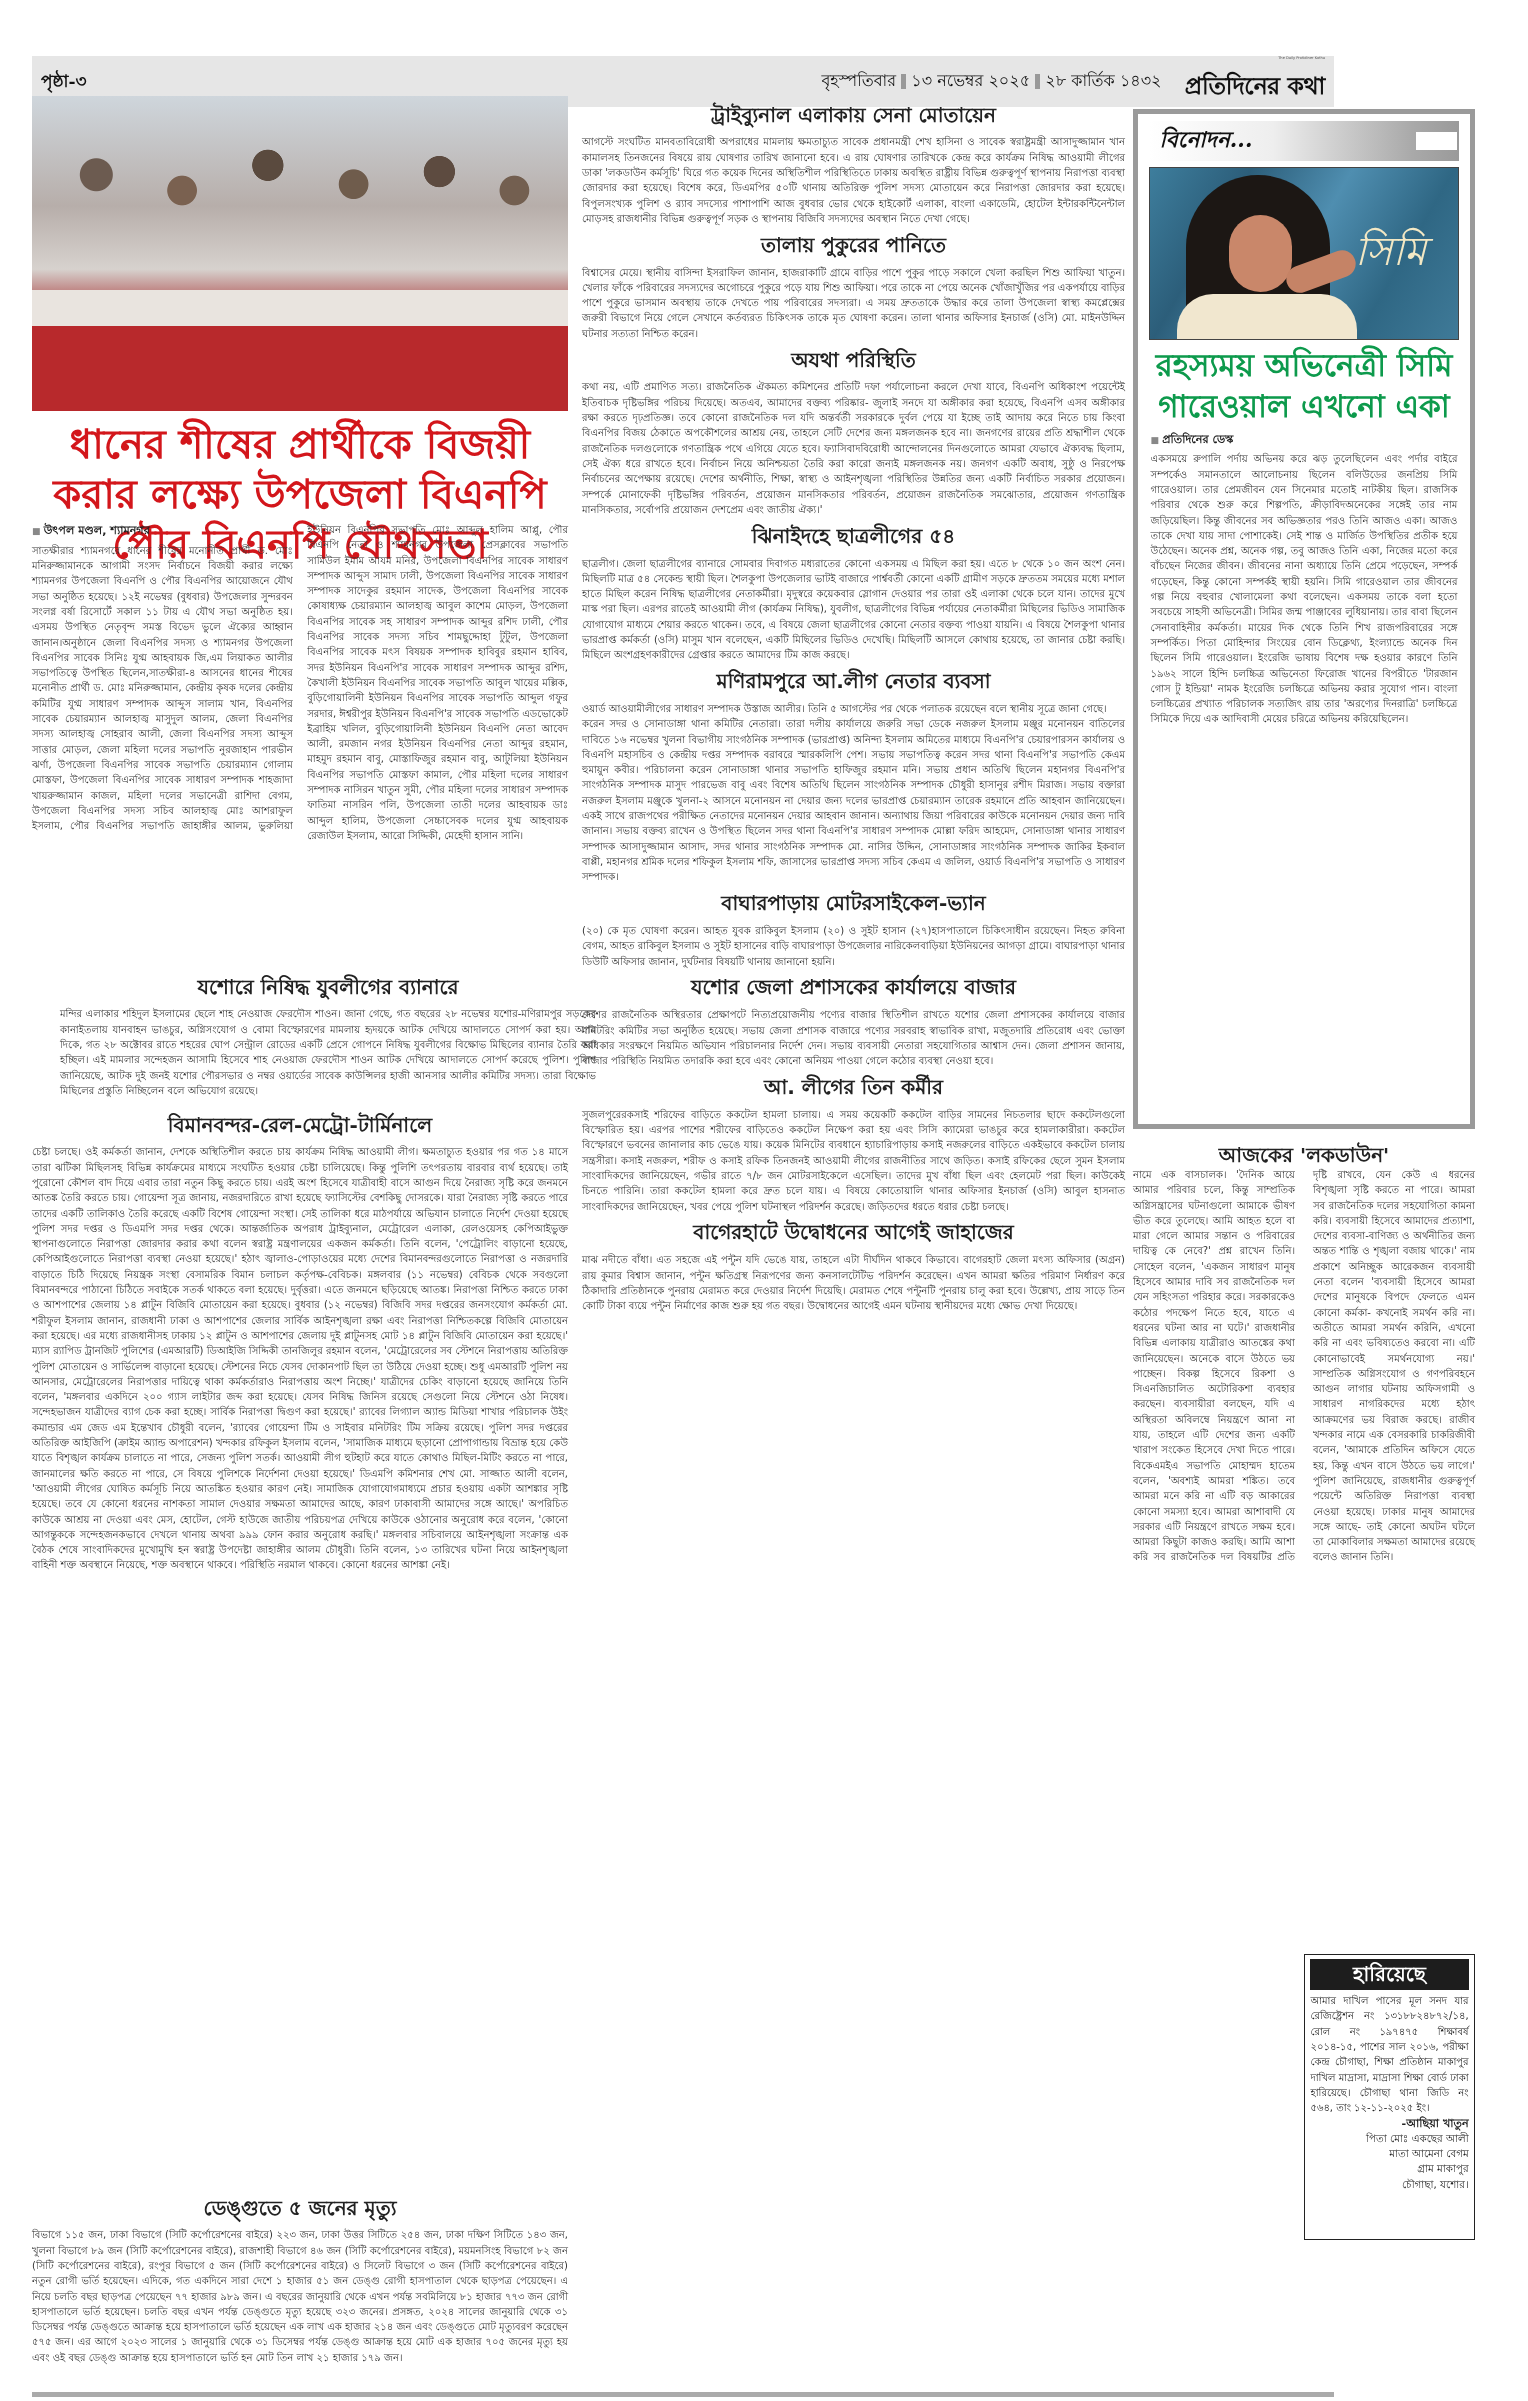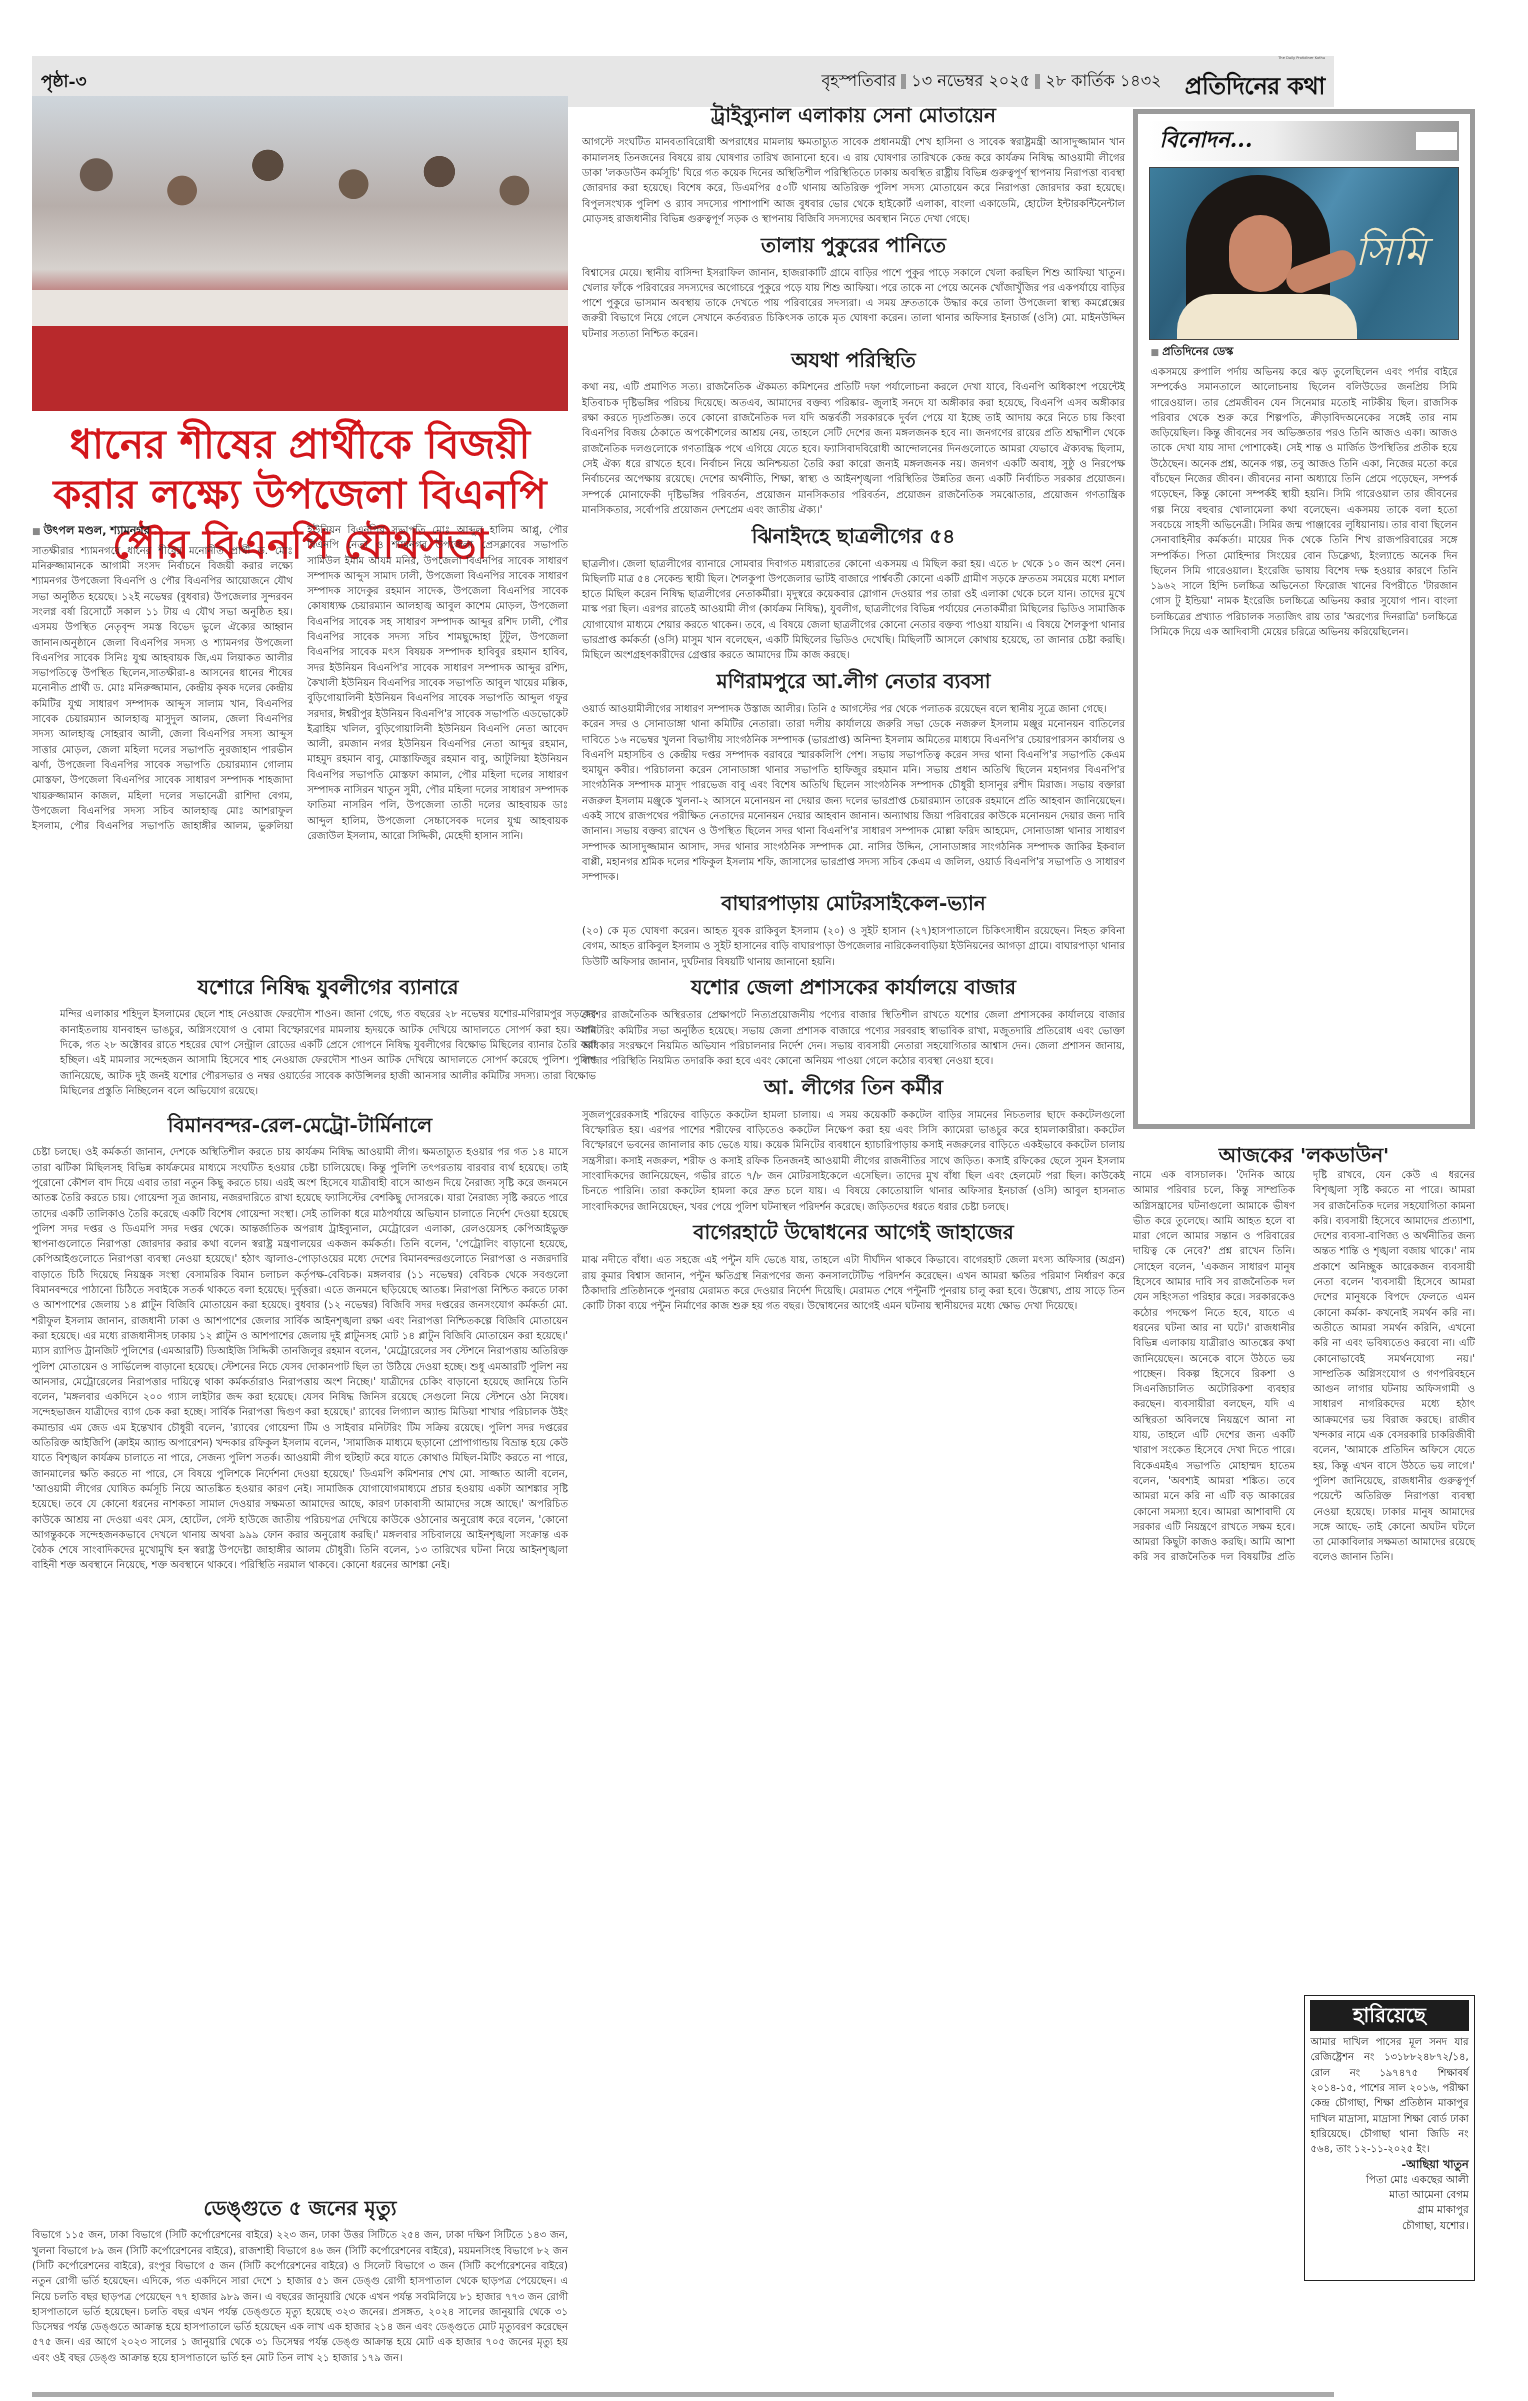--- a/index.html
+++ b/index.html
@@ -53,21 +53,21 @@
   .sim-photo .dress { position: absolute; left: 27px; top: 126px; width: 180px; height: 54px; border-radius: 36px 36px 0 0; background: #f1e7cf; }
   .sim-photo .arm { position: absolute; left: 135px; top: 90px; width: 72px; height: 27px; border-radius: 13.5px; background: #c58366; transform: rotate(-20deg); }
   .sim-photo .sig { position: absolute; right: 32px; top: 52px; font-family: "DejaVu Serif", serif; font-style: italic; color: #f3e8c4; font-size: 40px; }
 
   .ent-headline { color: #0d9a4c; font-weight: bold; font-size: 31px; line-height: 41px; text-align: center; margin: 5.4px 9px 0; }
   .ent-body { margin: 3.6px 12.6px 0; }
 
   .lockdown-head { position: absolute; left: 1133px; top: 1140px; width: 342px; font-size: 20px; }
   .lockdown-body { position: absolute; left: 1133px; top: 1167px; width: 342px; height: 845px; column-count: 2; column-gap: 18px; }
 
-  .lost-box { position: absolute; left: 1304px; top: 1995px; width: 171px; height: 286px; border: 1.8px solid #222; padding: 3.6px 5.4px; background: #fff; }
+  .lost-box { position: absolute; left: 1304px; top: 1954px; width: 171px; height: 286px; border: 1.8px solid #222; padding: 3.6px 5.4px; background: #fff; }
   .lost-title { background: #1d1d1d; color: #fff; font-weight: bold; font-size: 20px; text-align: center; height: 31px; line-height: 31px; margin-bottom: 3.6px; }
   .lost-text { font-size: 10px; line-height: 15.3px; text-align: justify; }
   .lost-sign { font-size: 10.3px; line-height: 15.3px; text-align: right; }
   .lost-sign .nm { font-weight: bold; font-size: 11.2px; }
 
   .bottom-rule { position: absolute; left: 0; top: 2336px; width: 1302px; height: 4.5px; background: #aaa; }
 
   .sub { font-size: 20px; margin: 3.6px 0 1.8px; }
 </style>
 </head>
@@ -170,20 +170,21 @@
     <span class="t">বিনোদন...</span>
     <span class="w"></span>
   </div>
   <div class="sim-photo">
     <div class="hair"></div>
     <div class="face"></div>
     <div class="arm"></div>
     <div class="dress"></div>
     <span class="sig">সিমি</span>
   </div>
+  <div class="ent-headline">রহস্যময় অভিনেত্রী সিমি গারেওয়াল এখনো একা</div>
   <div class="ent-body">
     <div class="byline">প্রতিদিনের ডেস্ক</div>
     <div class="text">একসময়ে রুপালি পর্দায় অভিনয় করে ঝড় তুলেছিলেন এবং পর্দার বাইরে সম্পর্কেও সমানতালে আলোচনায় ছিলেন বলিউডের জনপ্রিয় সিমি গারেওয়াল। তার প্রেমজীবন যেন সিনেমার মতোই নাটকীয় ছিল। রাজসিক পরিবার থেকে শুরু করে শিল্পপতি, ক্রীড়াবিদঅনেকের সঙ্গেই তার নাম জড়িয়েছিল। কিন্তু জীবনের সব অভিজ্ঞতার পরও তিনি আজও একা। আজও তাকে দেখা যায় সাদা পোশাকেই। সেই শান্ত ও মার্জিত উপস্থিতির প্রতীক হয়ে উঠেছেন। অনেক প্রশ্ন, অনেক গল্প, তবু আজও তিনি একা, নিজের মতো করে বাঁচছেন নিজের জীবন। জীবনের নানা অধ্যায়ে তিনি প্রেমে পড়েছেন, সম্পর্ক গড়েছেন, কিন্তু কোনো সম্পর্কই স্থায়ী হয়নি। সিমি গারেওয়াল তার জীবনের গল্প নিয়ে বহুবার খোলামেলা কথা বলেছেন। একসময় তাকে বলা হতো সবচেয়ে সাহসী অভিনেত্রী। সিমির জন্ম পাঞ্জাবের লুধিয়ানায়। তার বাবা ছিলেন সেনাবাহিনীর কর্মকর্তা। মায়ের দিক থেকে তিনি শিখ রাজপরিবারের সঙ্গে সম্পর্কিত। পিতা মোহিন্দার সিংয়ের বোন ডিক্লেথ্য, ইংল্যান্ডে অনেক দিন ছিলেন সিমি গারেওয়াল। ইংরেজি ভাষায় বিশেষ দক্ষ হওয়ার কারণে তিনি ১৯৬২ সালে হিন্দি চলচ্চিত্র অভিনেতা ফিরোজ খানের বিপরীতে 'টারজান গোস টু ইন্ডিয়া' নামক ইংরেজি চলচ্চিত্রে অভিনয় করার সুযোগ পান। বাংলা চলচ্চিত্রের প্রখ্যাত পরিচালক সত্যজিৎ রায় তার 'অরণ্যের দিনরাত্রি' চলচ্চিত্রে সিমিকে দিয়ে এক আদিবাসী মেয়ের চরিত্রে অভিনয় করিয়েছিলেন।</div>
   </div>
 </div>
 
 <div class="head lockdown-head">আজকের 'লকডাউন'</div>
 <div class="lockdown-body">
   <div class="text">নামে এক বাসচালক। 'দৈনিক আয়ে আমার পরিবার চলে, কিন্তু সাম্প্রতিক অগ্নিসন্ত্রাসের ঘটনাগুলো আমাকে ভীষণ ভীত করে তুলেছে। আমি আহত হলে বা মারা গেলে আমার সন্তান ও পরিবারের দায়িত্ব কে নেবে?' প্রশ্ন রাখেন তিনি। সোহেল বলেন, 'একজন সাধারণ মানুষ হিসেবে আমার দাবি সব রাজনৈতিক দল যেন সহিংসতা পরিহার করে। সরকারকেও কঠোর পদক্ষেপ নিতে হবে, যাতে এ ধরনের ঘটনা আর না ঘটে।' রাজধানীর বিভিন্ন এলাকায় যাত্রীরাও আতঙ্কের কথা জানিয়েছেন। অনেকে বাসে উঠতে ভয় পাচ্ছেন। বিকল্প হিসেবে রিকশা ও সিএনজিচালিত অটোরিকশা ব্যবহার করছেন। ব্যবসায়ীরা বলছেন, যদি এ অস্থিরতা অবিলম্বে নিয়ন্ত্রণে আনা না যায়, তাহলে এটি দেশের জন্য একটি খারাপ সংকেত হিসেবে দেখা দিতে পারে। বিকেএমইএ সভাপতি মোহাম্মদ হাতেম বলেন, 'অবশ্যই আমরা শঙ্কিত। তবে আমরা মনে করি না এটি বড় আকারের কোনো সমস্যা হবে। আমরা আশাবাদী যে সরকার এটি নিয়ন্ত্রণে রাখতে সক্ষম হবে। আমরা কিছুটা কাজও করছি। আমি আশা করি সব রাজনৈতিক দল বিষয়টির প্রতি দৃষ্টি রাখবে, যেন কেউ এ ধরনের বিশৃঙ্খলা সৃষ্টি করতে না পারে। আমরা সব রাজনৈতিক দলের সহযোগিতা কামনা করি। ব্যবসায়ী হিসেবে আমাদের প্রত্যাশা, দেশের ব্যবসা-বাণিজ্য ও অর্থনীতির জন্য অন্তত শান্তি ও শৃঙ্খলা বজায় থাকে।' নাম প্রকাশে অনিচ্ছুক আরেকজন ব্যবসায়ী নেতা বলেন 'ব্যবসায়ী হিসেবে আমরা দেশের মানুষকে বিপদে ফেলতে এমন কোনো কর্মকা- কখনোই সমর্থন করি না। অতীতে আমরা সমর্থন করিনি, এখনো করি না এবং ভবিষ্যতেও করবো না। এটি কোনোভাবেই সমর্থনযোগ্য নয়।' সাম্প্রতিক অগ্নিসংযোগ ও গণপরিবহনে আগুন লাগার ঘটনায় অফিসগামী ও সাধারণ নাগরিকদের মধ্যে হঠাৎ আক্রমণের ভয় বিরাজ করছে। রাজীব খন্দকার নামে এক বেসরকারি চাকরিজীবী বলেন, 'আমাকে প্রতিদিন অফিসে যেতে হয়, কিন্তু এখন বাসে উঠতে ভয় লাগে।' পুলিশ জানিয়েছে, রাজধানীর গুরুত্বপূর্ণ পয়েন্টে অতিরিক্ত নিরাপত্তা ব্যবস্থা নেওয়া হয়েছে। ঢাকার মানুষ আমাদের সঙ্গে আছে- তাই কোনো অঘটন ঘটলে তা মোকাবিলার সক্ষমতা আমাদের রয়েছে বলেও জানান তিনি।</div>
 </div>

